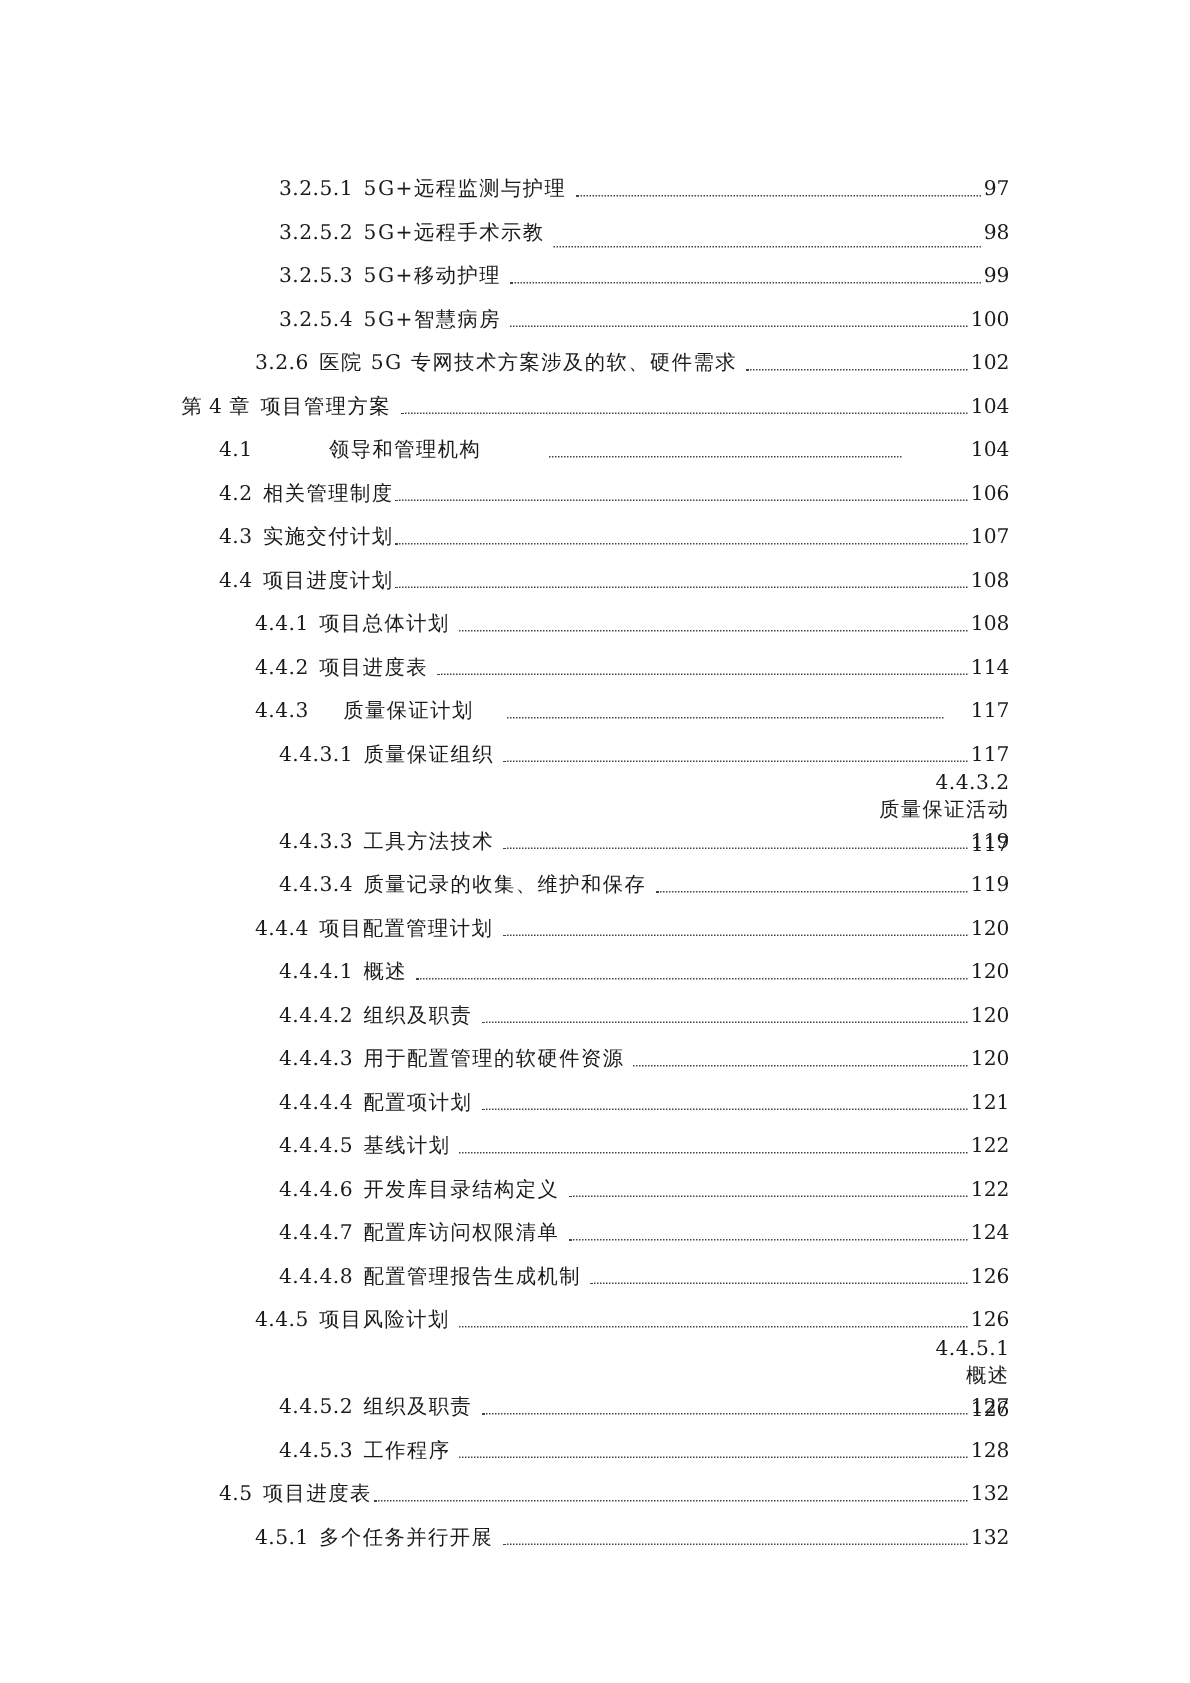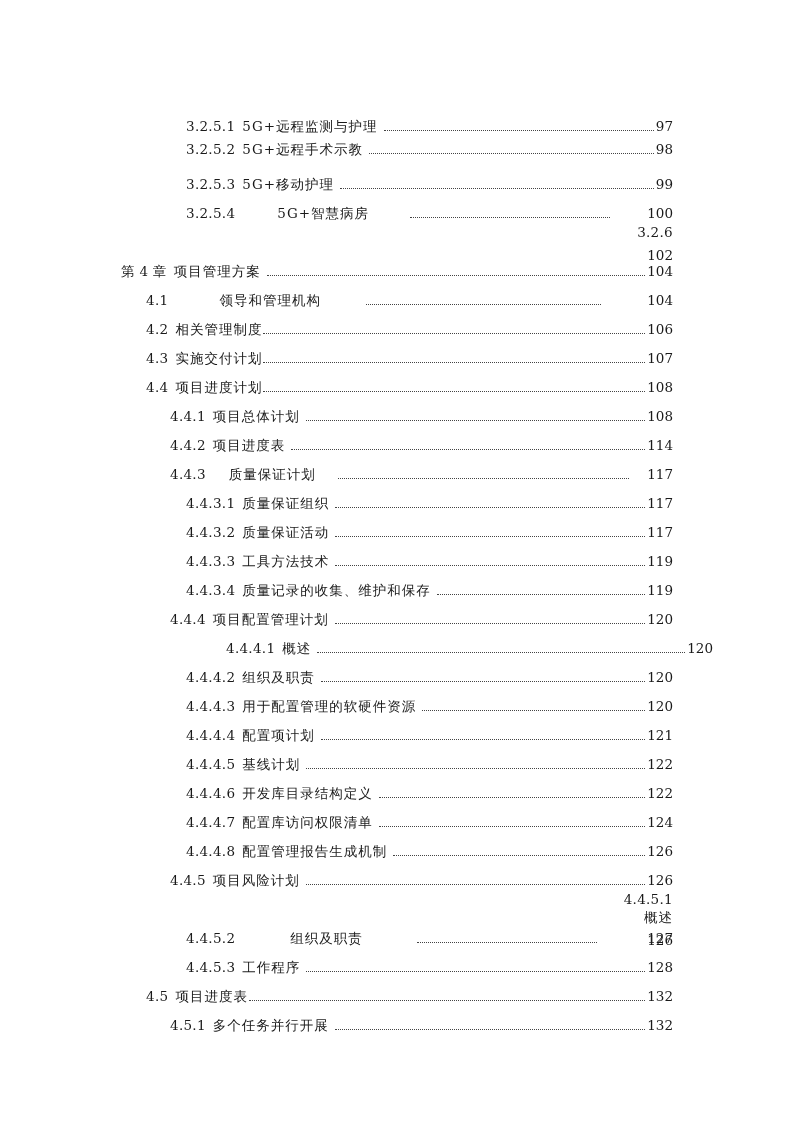--- a/index.html
+++ b/index.html
@@ -55,40 +55,41 @@
 </head>
 <body>
 
 <div class="toc" id="toc">
     <div class="toc-row" style="left: 186px; width: 487px; top: 0px;">
     <span class="toc-num">3.2.5.1</span>
     <span class="toc-title">5G+远程监测与护理</span>
     <span class="toc-leader"></span>
     <span class="toc-page">97</span>
   </div>
-    <div class="toc-row" style="left: 186px; width: 487px; top: 23px;">
+    <div class="toc-row" style="left: 186px; width: 487px; top: 34px; align-items: center;">
     <span class="toc-num">3.2.5.2</span>
     <span class="toc-title">5G+远程手术示教</span>
     <span class="toc-leader"></span>
     <span class="toc-page">98</span>
   </div>
     <div class="toc-row" style="left: 186px; width: 487px; top: 58px;">
     <span class="toc-num">3.2.5.3</span>
     <span class="toc-title">5G+移动护理</span>
     <span class="toc-leader"></span>
     <span class="toc-page">99</span>
   </div>
-    <div class="toc-row" style="left: 186px; width: 487px; top: 87px; gap: 35px;">
+    <div class="toc-row" style="left: 186px; width: 487px; top: 87px;">
     <span class="toc-num">3.2.5.4</span>
     <span class="toc-title">5G+智慧病房</span>
     <span class="toc-leader"></span>
     <span class="toc-page">100</span>
   </div>
-    <div class="toc-row" style="left: 170px; width: 503px; top: 116px; flex-direction: column;">
+    <div class="toc-row" style="left: 170px; width: 503px; top: 116px;">
     <span class="toc-num">3.2.6</span>
+    <span class="toc-title">医院 5G 专网技术方案涉及的软、硬件需求</span>
     <span class="toc-leader"></span>
     <span class="toc-page">102</span>
   </div>
     <div class="toc-row" style="left: 121px; width: 552px; top: 145px;">
     <span class="toc-num">第 4 章</span>
     <span class="toc-title">项目管理方案</span>
     <span class="toc-leader"></span>
     <span class="toc-page">104</span>
   </div>
     <div class="toc-row" style="left: 146px; width: 527px; top: 174px; gap: 44px;">
@@ -132,21 +133,21 @@
     <span class="toc-title">质量保证计划</span>
     <span class="toc-leader"></span>
     <span class="toc-page">117</span>
   </div>
     <div class="toc-row" style="left: 186px; width: 487px; top: 377px;">
     <span class="toc-num">4.4.3.1</span>
     <span class="toc-title">质量保证组织</span>
     <span class="toc-leader"></span>
     <span class="toc-page">117</span>
   </div>
-    <div class="toc-row" style="left: 186px; width: 487px; top: 406px;">
+    <div class="toc-row" style="left: 186px; width: 487px; top: 406px; flex-direction: column;">
     <span class="toc-num">4.4.3.2</span>
     <span class="toc-title">质量保证活动</span>
     <span class="toc-leader"></span>
     <span class="toc-page">117</span>
   </div>
     <div class="toc-row" style="left: 186px; width: 487px; top: 435px;">
     <span class="toc-num">4.4.3.3</span>
     <span class="toc-title">工具方法技术</span>
     <span class="toc-leader"></span>
     <span class="toc-page">119</span>
@@ -156,21 +157,21 @@
     <span class="toc-title">质量记录的收集、维护和保存</span>
     <span class="toc-leader"></span>
     <span class="toc-page">119</span>
   </div>
     <div class="toc-row" style="left: 170px; width: 503px; top: 493px;">
     <span class="toc-num">4.4.4</span>
     <span class="toc-title">项目配置管理计划</span>
     <span class="toc-leader"></span>
     <span class="toc-page">120</span>
   </div>
-    <div class="toc-row" style="left: 186px; width: 487px; top: 522px; margin-left: 40px;">
+    <div class="toc-row" style="left: 186px; width: 487px; top: 522px;">
     <span class="toc-num">4.4.4.1</span>
     <span class="toc-title">概述</span>
     <span class="toc-leader"></span>
     <span class="toc-page">120</span>
   </div>
     <div class="toc-row" style="left: 186px; width: 487px; top: 551px;">
     <span class="toc-num">4.4.4.2</span>
     <span class="toc-title">组织及职责</span>
     <span class="toc-leader"></span>
     <span class="toc-page">120</span>
@@ -216,21 +217,21 @@
     <span class="toc-title">项目风险计划</span>
     <span class="toc-leader"></span>
     <span class="toc-page">126</span>
   </div>
     <div class="toc-row" style="left: 186px; width: 487px; top: 783px; flex-direction: column;">
     <span class="toc-num">4.4.5.1</span>
     <span class="toc-title">概述</span>
     <span class="toc-leader"></span>
     <span class="toc-page">126</span>
   </div>
-    <div class="toc-row" style="left: 186px; width: 487px; top: 812px; gap: 48px;">
+    <div class="toc-row" style="left: 186px; width: 487px; top: 812px;">
     <span class="toc-num">4.4.5.2</span>
     <span class="toc-title">组织及职责</span>
     <span class="toc-leader"></span>
     <span class="toc-page">127</span>
   </div>
     <div class="toc-row" style="left: 186px; width: 487px; top: 841px; justify-content: center;">
     <span class="toc-num">4.4.5.3</span>
     <span class="toc-title">工作程序</span>
     <span class="toc-leader"></span>
     <span class="toc-page">128</span>

